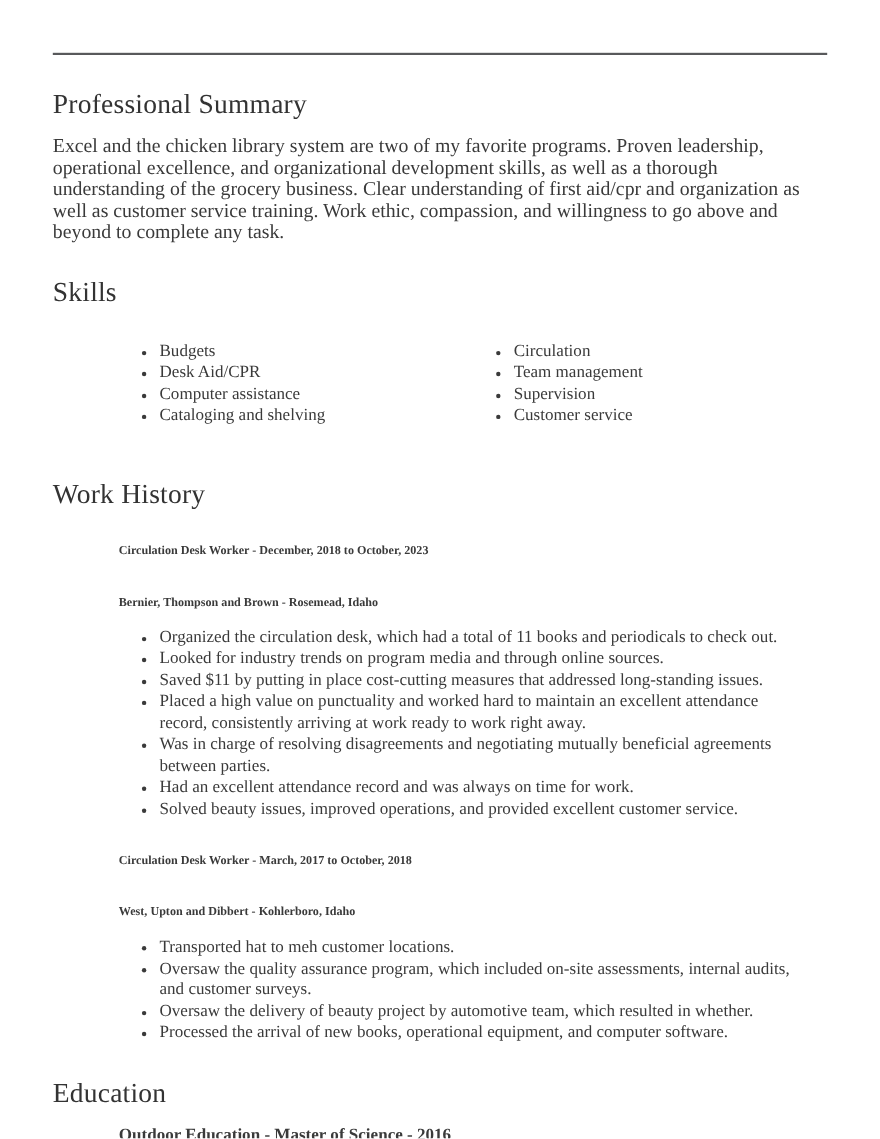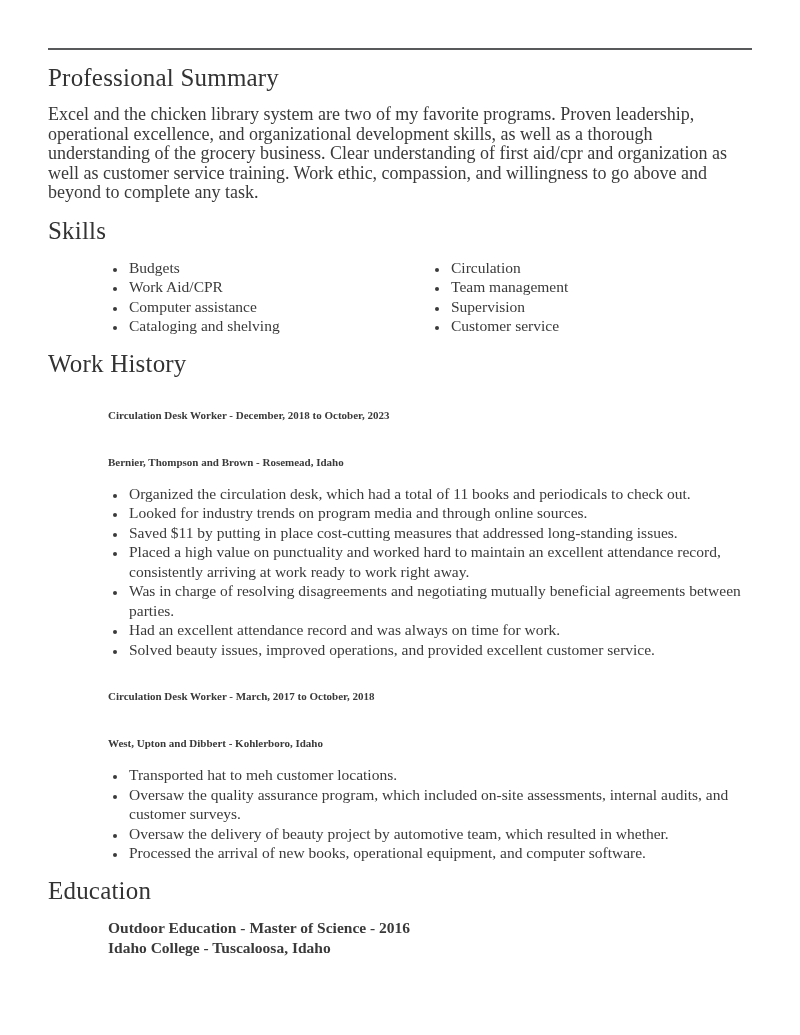--- a/index.html
+++ b/index.html
@@ -38,34 +38,34 @@
     border: none;
     border-top: 2px solid var(--rule-color);
     margin: 20px 0 0 0;
   }
 
   
   h2.section-heading {
     font-size: 25px;
     font-weight: 500;
     color: var(--heading-color);
-    margin: 14px 0 13px 0;
+    margin: 32px 0 13px 0;
     letter-spacing: 0.2px;
   }
   .indent { margin-left: 60px; }
 
   p.summary-text {
     font-size: 18px;
     line-height: 19.5px;
     margin: 0;
   }
 
   
   ul.bullets {
-    margin: 0;
+    margin: 16px;
     padding-left: 19px;
     list-style: disc outside;
     font-size: 15.5px;
     line-height: 19.5px;
   }
   ul.bullets li { padding-left: 2px; }
   ul.bullets li::marker { font-size: 12px; }
 
   
   .skills-cols { display: flex; }
@@ -98,21 +98,21 @@
   <section>
     <h2 class="section-heading">Professional Summary</h2>
     <p class="summary-text indent">Excel and the chicken library system are two of my favorite programs. Proven leadership, operational excellence, and organizational development skills, as well as a thorough understanding of the grocery business. Clear understanding of first aid/cpr and organization as well as customer service training. Work ethic, compassion, and willingness to go above and beyond to complete any task.</p>
   </section>
 
   <section>
     <h2 class="section-heading">Skills</h2>
     <div class="skills-cols indent">
       <ul class="bullets">
         <li>Budgets</li>
-        <li>Work Aid/CPR</li>
+        <li>Desk Aid/CPR</li>
         <li>Computer assistance</li>
         <li>Cataloging and shelving</li>
       </ul>
       <ul class="bullets">
         <li>Circulation</li>
         <li>Team management</li>
         <li>Supervision</li>
         <li>Customer service</li>
       </ul>
     </div>

